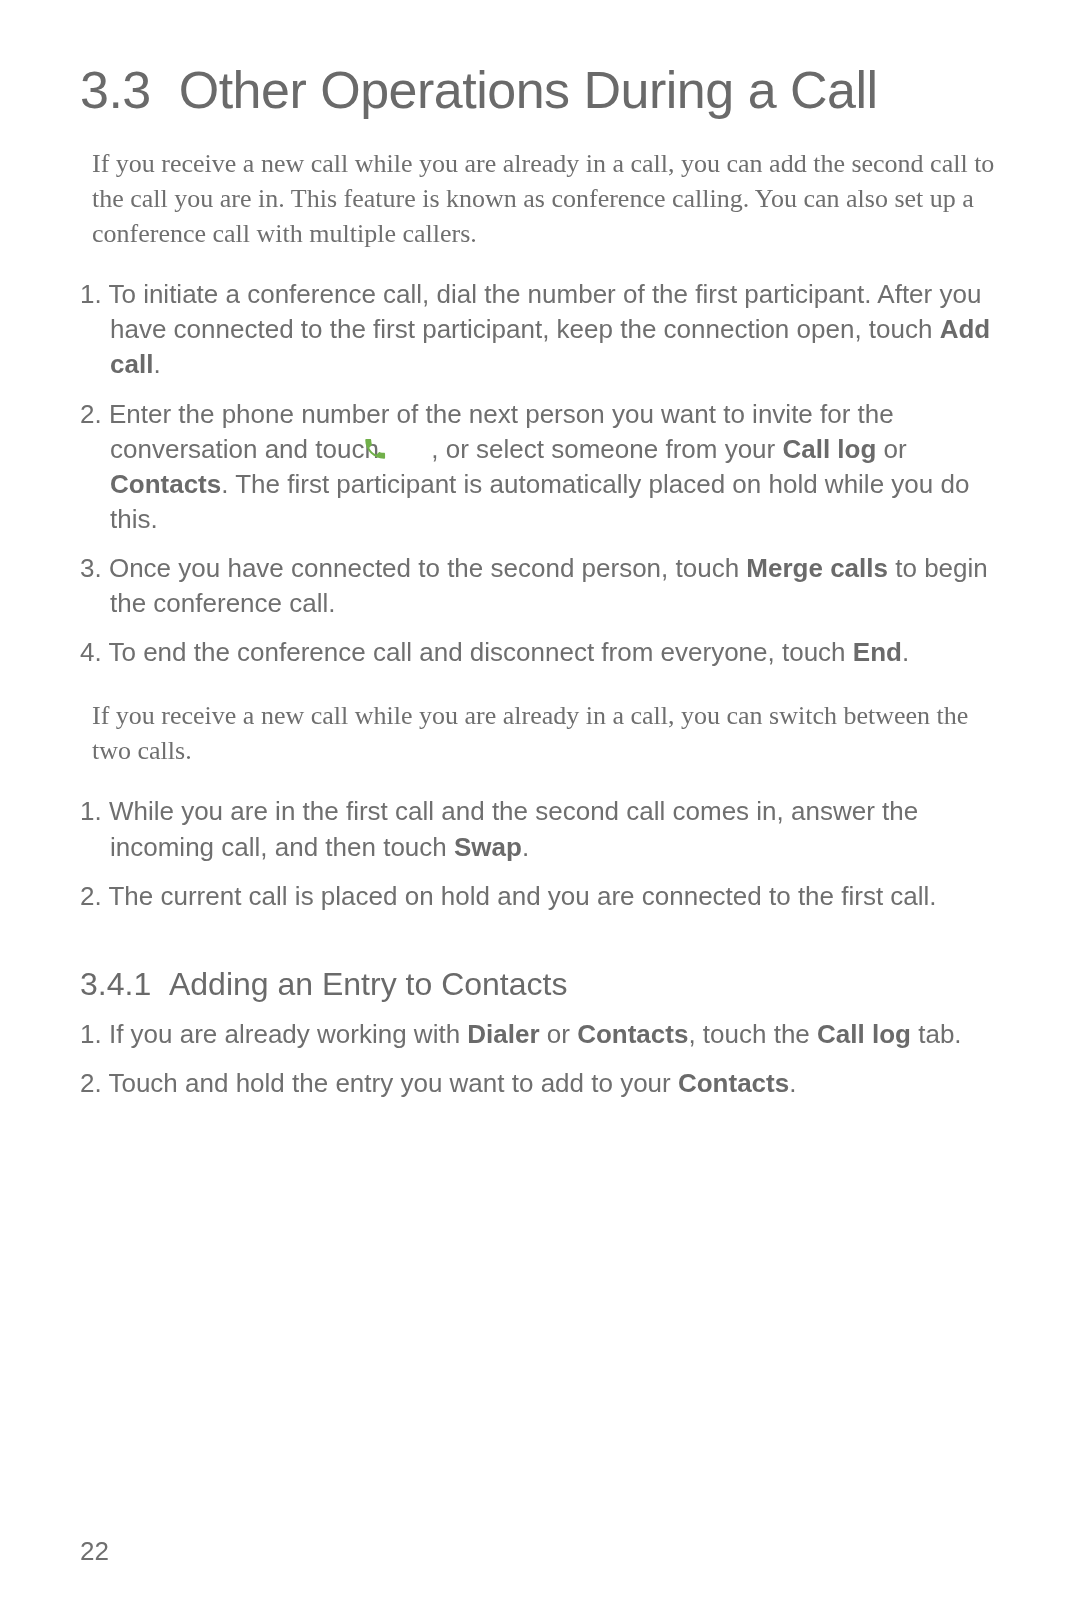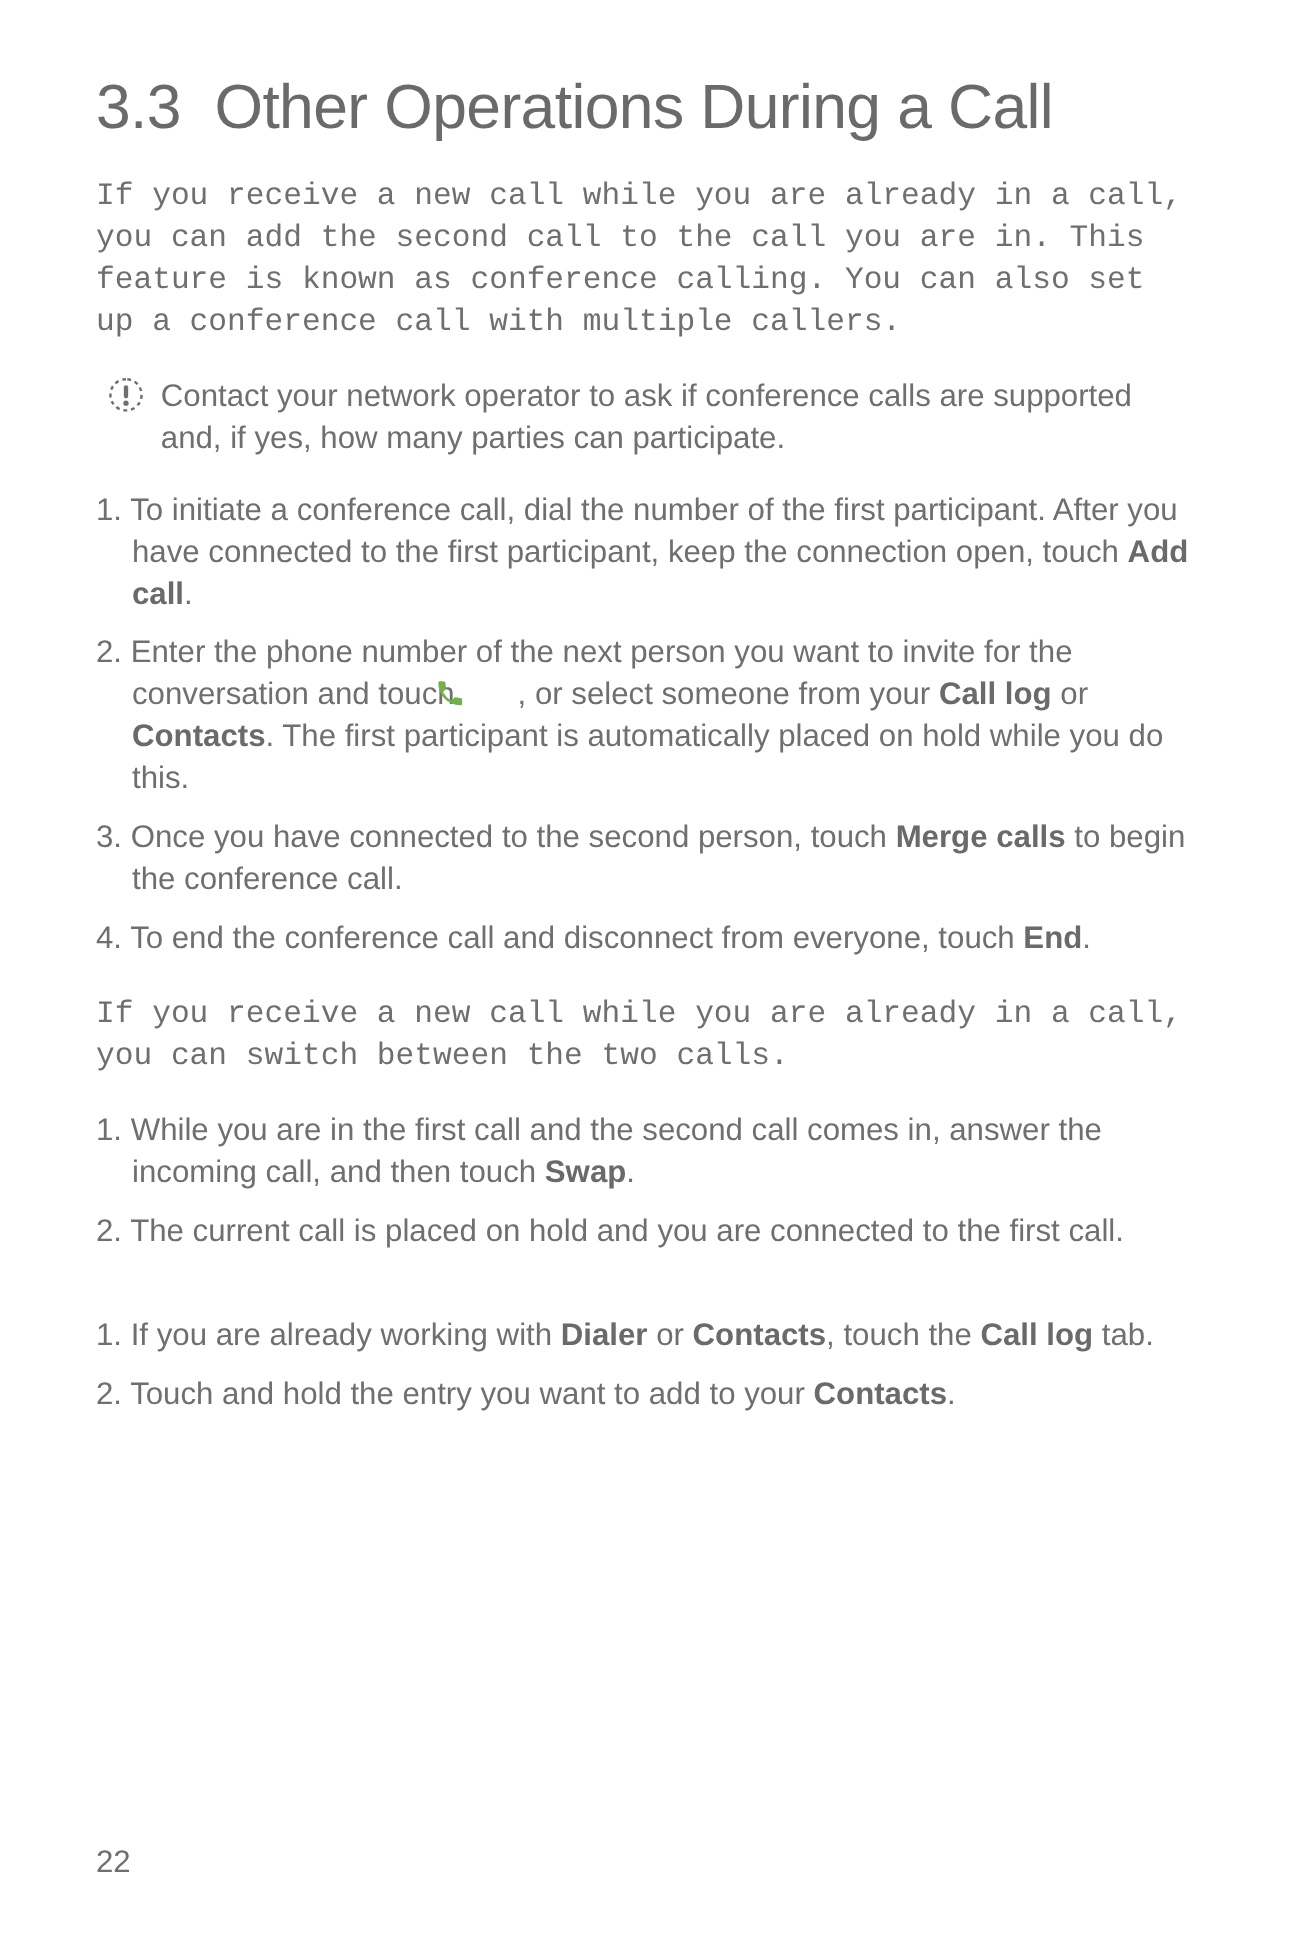--- a/index.html
+++ b/index.html
@@ -28,24 +28,24 @@
   }
   h2 {
     font-family: Arial, Helvetica, sans-serif;
     font-weight: 400;
     font-size: 32px;
     margin: 0 0 14px 0;
     color: #6a6a6a;
     font-stretch: condensed;
   }
   p.body {
-    font-family: Liberation Mono, monospace;
+    font-family: Liberation Serif, serif;
     font-size: 26px;
     line-height: 1.35;
-    margin: 0 0 26px 0;
+    margin: 0 0 26px 12px;
     color: #6f6f6f;
     font-stretch: condensed;
   }
   .note {
     display: flex;
     align-items: flex-start;
     gap: 14px;
     margin: 0 0 24px 0;
     padding-left: 10px;
   }
@@ -112,30 +112,20 @@
 
 <div class="page">
 
   <h1>
     <span>3.3</span>&nbsp;&nbsp;<span>Other Operations During a Call</span>
   </h1>
 
 
   <p class="body">If you receive a new call while you are already in a call, you can add the second call to the call you are in. This feature is known as conference calling. You can also set up a conference call with multiple callers.</p>
 
-  <div class="note">
-    <span class="note-icon">
-      <svg width="30" height="30" viewBox="0 0 30 30">
-        <path d="M15 2 a13 13 0 1 0 0.001 0 Z" fill="none" stroke="#6f6f6f" stroke-width="2" stroke-dasharray="3.2 3.2"></path>
-        <rect x="13.2" y="7" width="3.6" height="11" rx="1.8" fill="#6f6f6f"></rect>
-        <circle cx="15" cy="22" r="2.2" fill="#6f6f6f"></circle>
-      </svg>
-    </span>
-    <span class="note-text">Contact your network operator to ask if conference calls are supported and, if yes, how many parties can participate.</span>
-  </div>
 
   <ol class="steps">
     <li><span>To initiate a conference call, dial the number of the first participant. After you have connected to the first participant, keep the connection open, touch </span><span class="bold">Add call</span><span>.</span></li>
     <li><span>Enter the phone number of the next person you want to invite for the conversation and touch </span><span class="phone-icon"><svg width="26" height="26" viewBox="0 0 24 24">
             <path d="M6.6 10.8c1.4 2.8 3.8 5.2 6.6 6.6l2.2-2.2c.3-.3.7-.4 1.1-.3 1.2.4 2.5.6 3.8.6.6 0 1 .4 1 1v3.5c0 .6-.4 1-1 1C10.6 21 3 13.4 3 3.7c0-.6.4-1 1-1h3.5c.6 0 1 .4 1 1 0 1.3.2 2.6.6 3.8.1.4 0 .8-.3 1.1l-2.2 2.2z" fill="#71b04a"></path>
           </svg></span><span> , or select someone from your </span><span class="bold">Call log</span><span> or </span><span class="bold">Contacts</span><span>. The first participant is automatically placed on hold while you do this.</span></li>
     <li><span>Once you have connected to the second person, touch </span><span class="bold">Merge calls</span><span> to begin the conference call.</span></li>
     <li><span>To end the conference call and disconnect from everyone, touch </span><span class="bold">End</span><span>.</span></li>
   </ol>
 
@@ -144,20 +134,23 @@
 
   <ol class="steps">
     <li><span>While you are in the first call and the second call comes in, answer the incoming call, and then touch </span><span class="bold">Swap</span><span>.</span></li>
     <li><span>The current call is placed on hold and you are connected to the first call.</span></li>
   </ol>
 
   <div class="sec-gap"></div>
 
 
 
+  <h2>
+    <span>3.4.1</span>&nbsp;&nbsp;<span>Adding an Entry to Contacts</span>
+  </h2>
 
   <ol class="steps">
     <li><span>If you are already working with </span><span class="bold">Dialer</span><span> or </span><span class="bold">Contacts</span><span>, touch the </span><span class="bold">Call log</span><span> tab.</span></li>
     <li><span>Touch and hold the entry you want to add to your </span><span class="bold">Contacts</span><span>.</span></li>
   </ol>
 
   <div class="page-number">22</div>
 
 </div>
 

